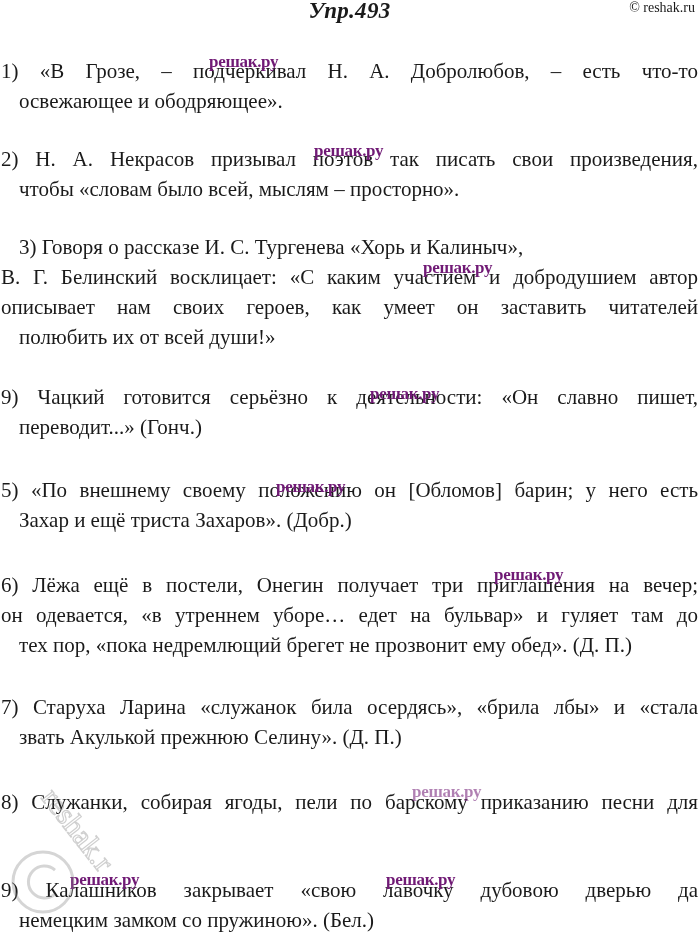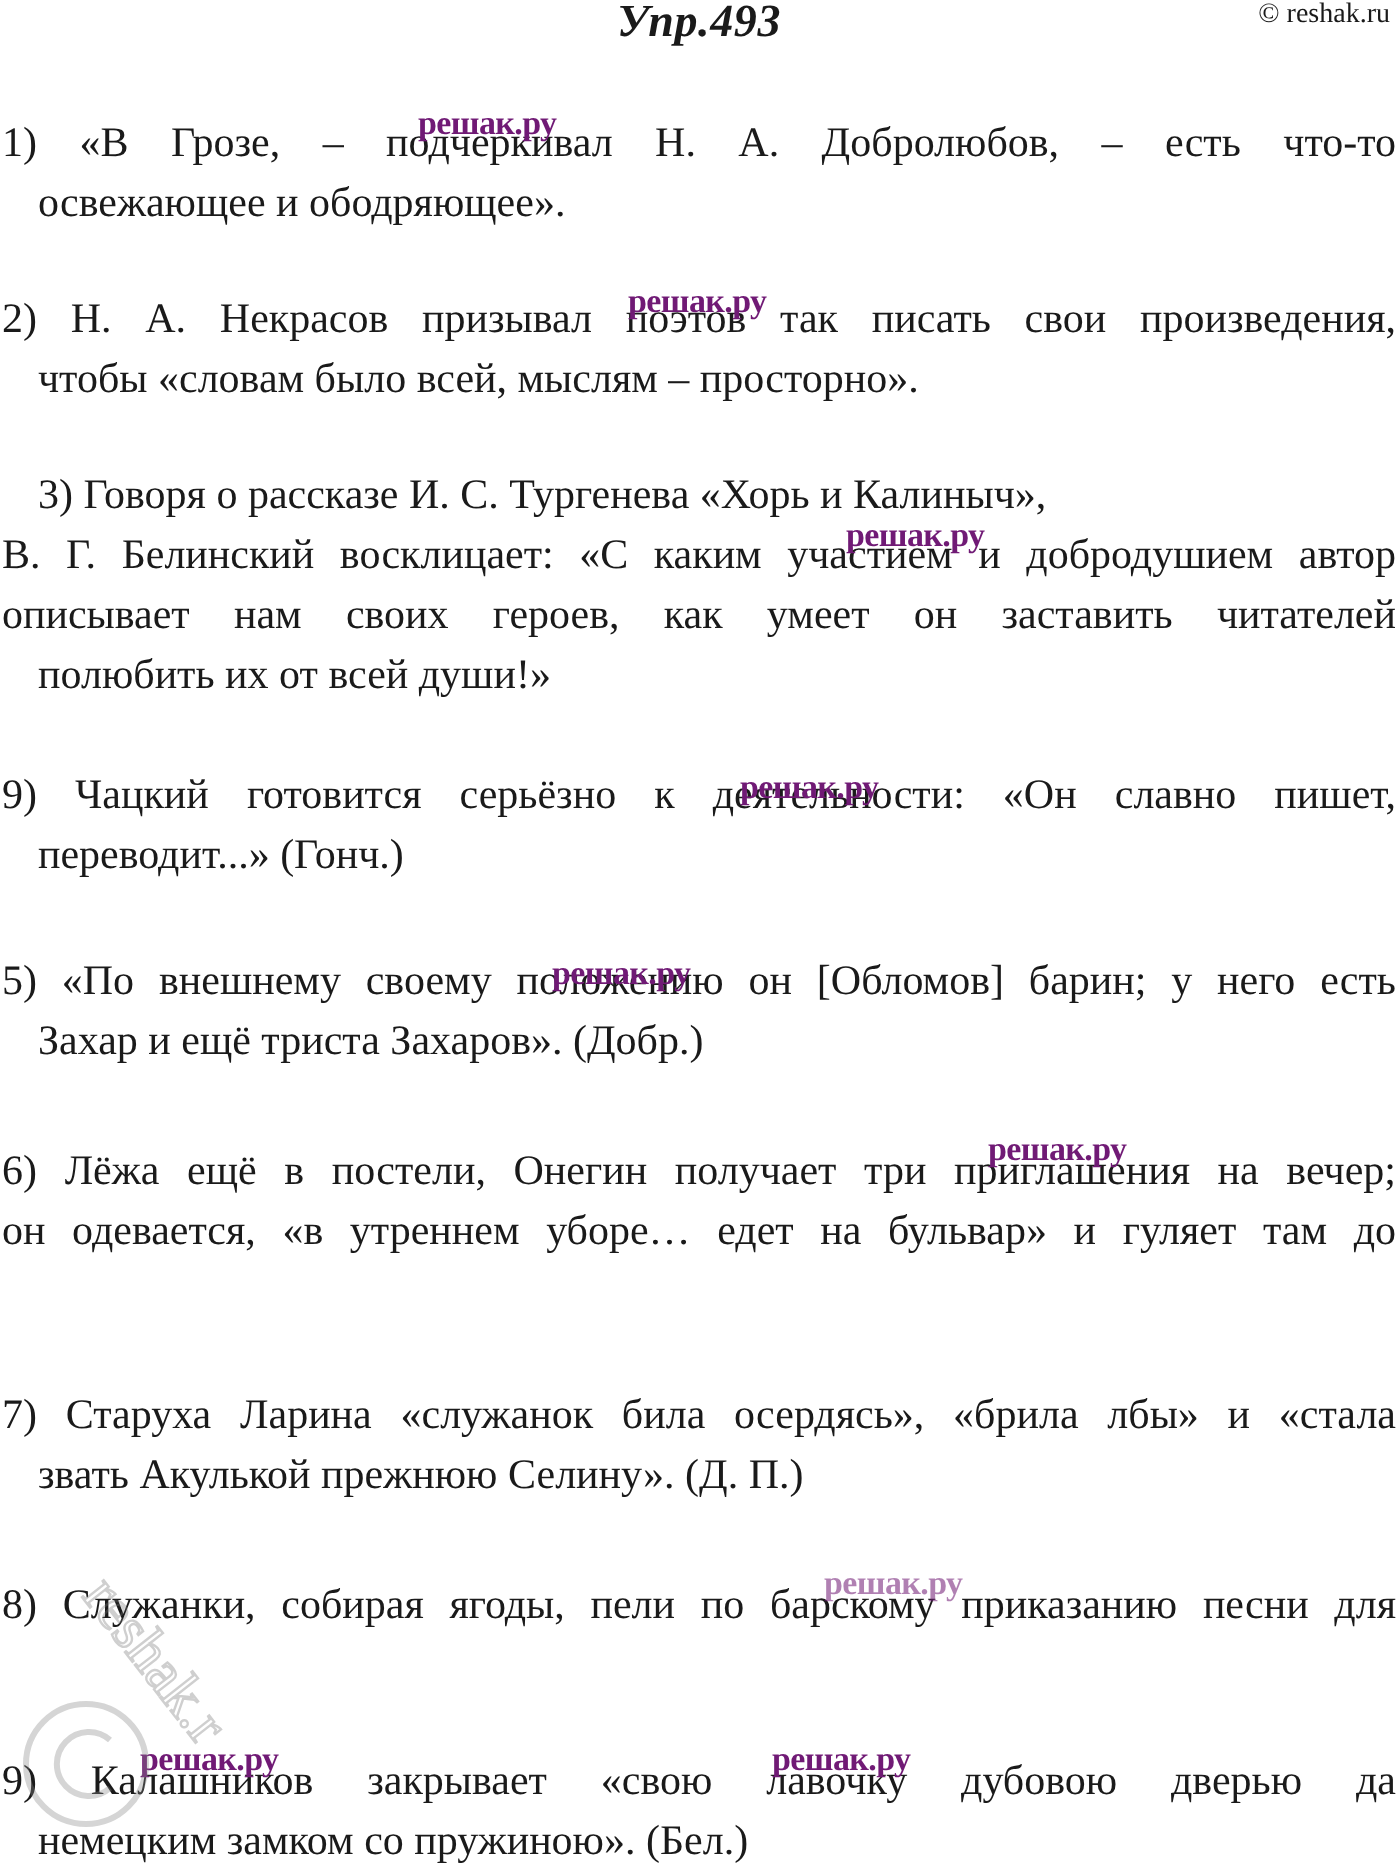--- a/index.html
+++ b/index.html
@@ -101,20 +101,21 @@
   </div>
 
   <div class="para" style="top:475px;">
     <span class="line">5) «По внешнему своему положению он [Обломов] барин; у него есть</span>
     <span class="line last">Захар и ещё триста Захаров». (Добр.)</span>
   </div>
 
   <div class="para" style="top:570px;">
     <span class="line">6) Лёжа ещё в постели, Онегин получает три приглашения на вечер;</span>
     <span class="line">он одевается, «в утреннем уборе… едет на бульвар» и гуляет там до</span>
+    <span class="line last">тех пор, «пока недремлющий брегет не прозвонит ему обед». (Д. П.)</span>
   </div>
 
   <div class="para" style="top:692px;">
     <span class="line">7) Старуха Ларина «служанок била осердясь», «брила лбы» и «стала</span>
     <span class="line last">звать Акулькой прежнюю Селину». (Д. П.)</span>
   </div>
 
   <div class="para" style="top:787px;">
     <span class="line">8) Служанки, собирая ягоды, пели по барскому приказанию песни для</span>
   </div>

